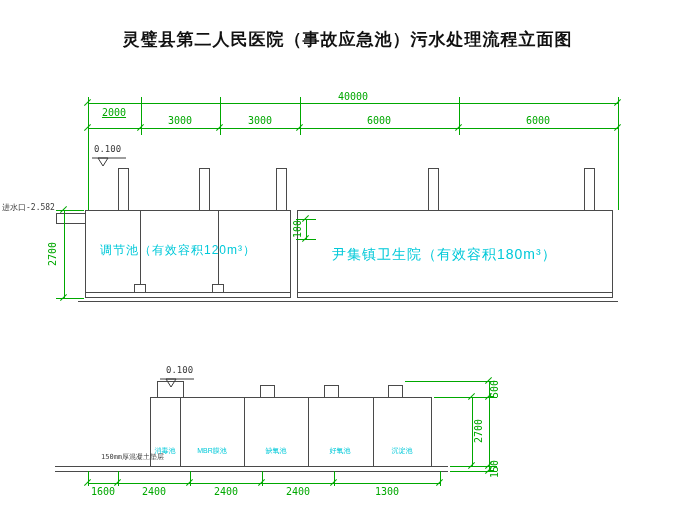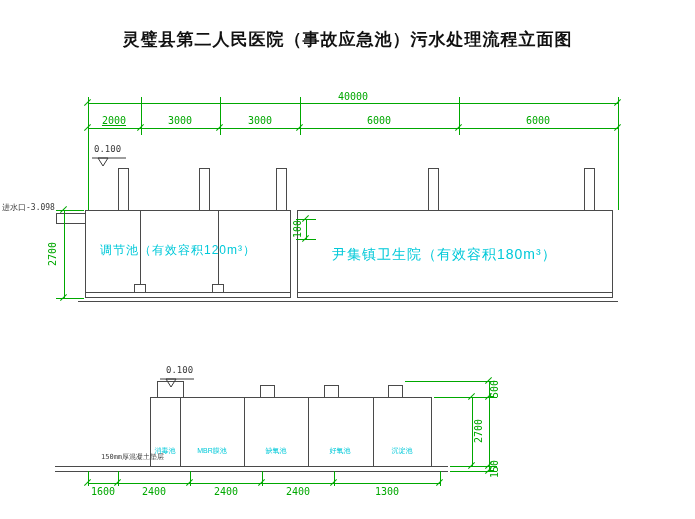--- a/index.html
+++ b/index.html
@@ -58,42 +58,42 @@
     <div class="bx" style="left:584px;top:168px;width:11px;height:43px;"></div>
     <div class="bx" style="left:56px;top:213px;width:30px;height:11px;"></div>
 
     <div class="lvl" style="left:92px;top:155px;">
       <svg width="36" height="12" viewBox="0 0 36 12">
           <line x1="0" y1="1" x2="34" y2="1" stroke="#3a3a3a" stroke-width="1"></line>
           <path d="M6 1 L16 1 L11 9 Z" fill="none" stroke="#3a3a3a" stroke-width="1"></path>
         </svg>
     </div>
     <div class="inktxt" style="left:94px;top:144px;font-size:9px;">0.100</div>
-    <div class="inktxt" style="left:2px;top:202px;font-size:8px;">进水口-3.098</div>
+    <div class="inktxt" style="left:2px;top:202px;font-size:8px;">进水口-2.582</div>
 
     <div class="hl" style="left:88px;top:103px;width:530px;"></div>
     <div class="tk" style="left:83px;top:102px;"></div>
     <div class="tk" style="left:613px;top:102px;"></div>
     <div class="dimtxt" style="left:331px;top:91px;width:44px;">40000</div>
 
     <div class="vl" style="left:88px;top:97px;height:113px;"></div>
     <div class="vl" style="left:618px;top:97px;height:113px;"></div>
     <div class="vl" style="left:141px;top:97px;height:38px;"></div>
     <div class="vl" style="left:220px;top:97px;height:38px;"></div>
     <div class="vl" style="left:300px;top:97px;height:38px;"></div>
     <div class="vl" style="left:459px;top:97px;height:38px;"></div>
 
     <div class="hl" style="left:88px;top:128px;width:530px;"></div>
     <div class="tk" style="left:83px;top:127px;"></div>
     <div class="tk" style="left:136px;top:127px;"></div>
     <div class="tk" style="left:215px;top:127px;"></div>
     <div class="tk" style="left:295px;top:127px;"></div>
     <div class="tk" style="left:454px;top:127px;"></div>
     <div class="tk" style="left:613px;top:127px;"></div>
-    <div class="dimtxt" style="left:96px;top:115px;width:36px;text-decoration:underline;">2000</div>
+    <div class="dimtxt" style="left:96px;top:107px;width:36px;text-decoration:underline;">2000</div>
     <div class="dimtxt" style="left:162px;top:115px;width:36px;">3000</div>
     <div class="dimtxt" style="left:242px;top:115px;width:36px;">3000</div>
     <div class="dimtxt" style="left:361px;top:115px;width:36px;">6000</div>
     <div class="dimtxt" style="left:520px;top:115px;width:36px;">6000</div>
 
     <div class="hl" style="left:56px;top:210px;width:28px;"></div>
     <div class="hl" style="left:56px;top:298px;width:28px;"></div>
     <div class="vl" style="left:64px;top:210px;height:88px;"></div>
     <div class="tk" style="left:59px;top:209px;"></div>
     <div class="tk" style="left:59px;top:297px;"></div>

